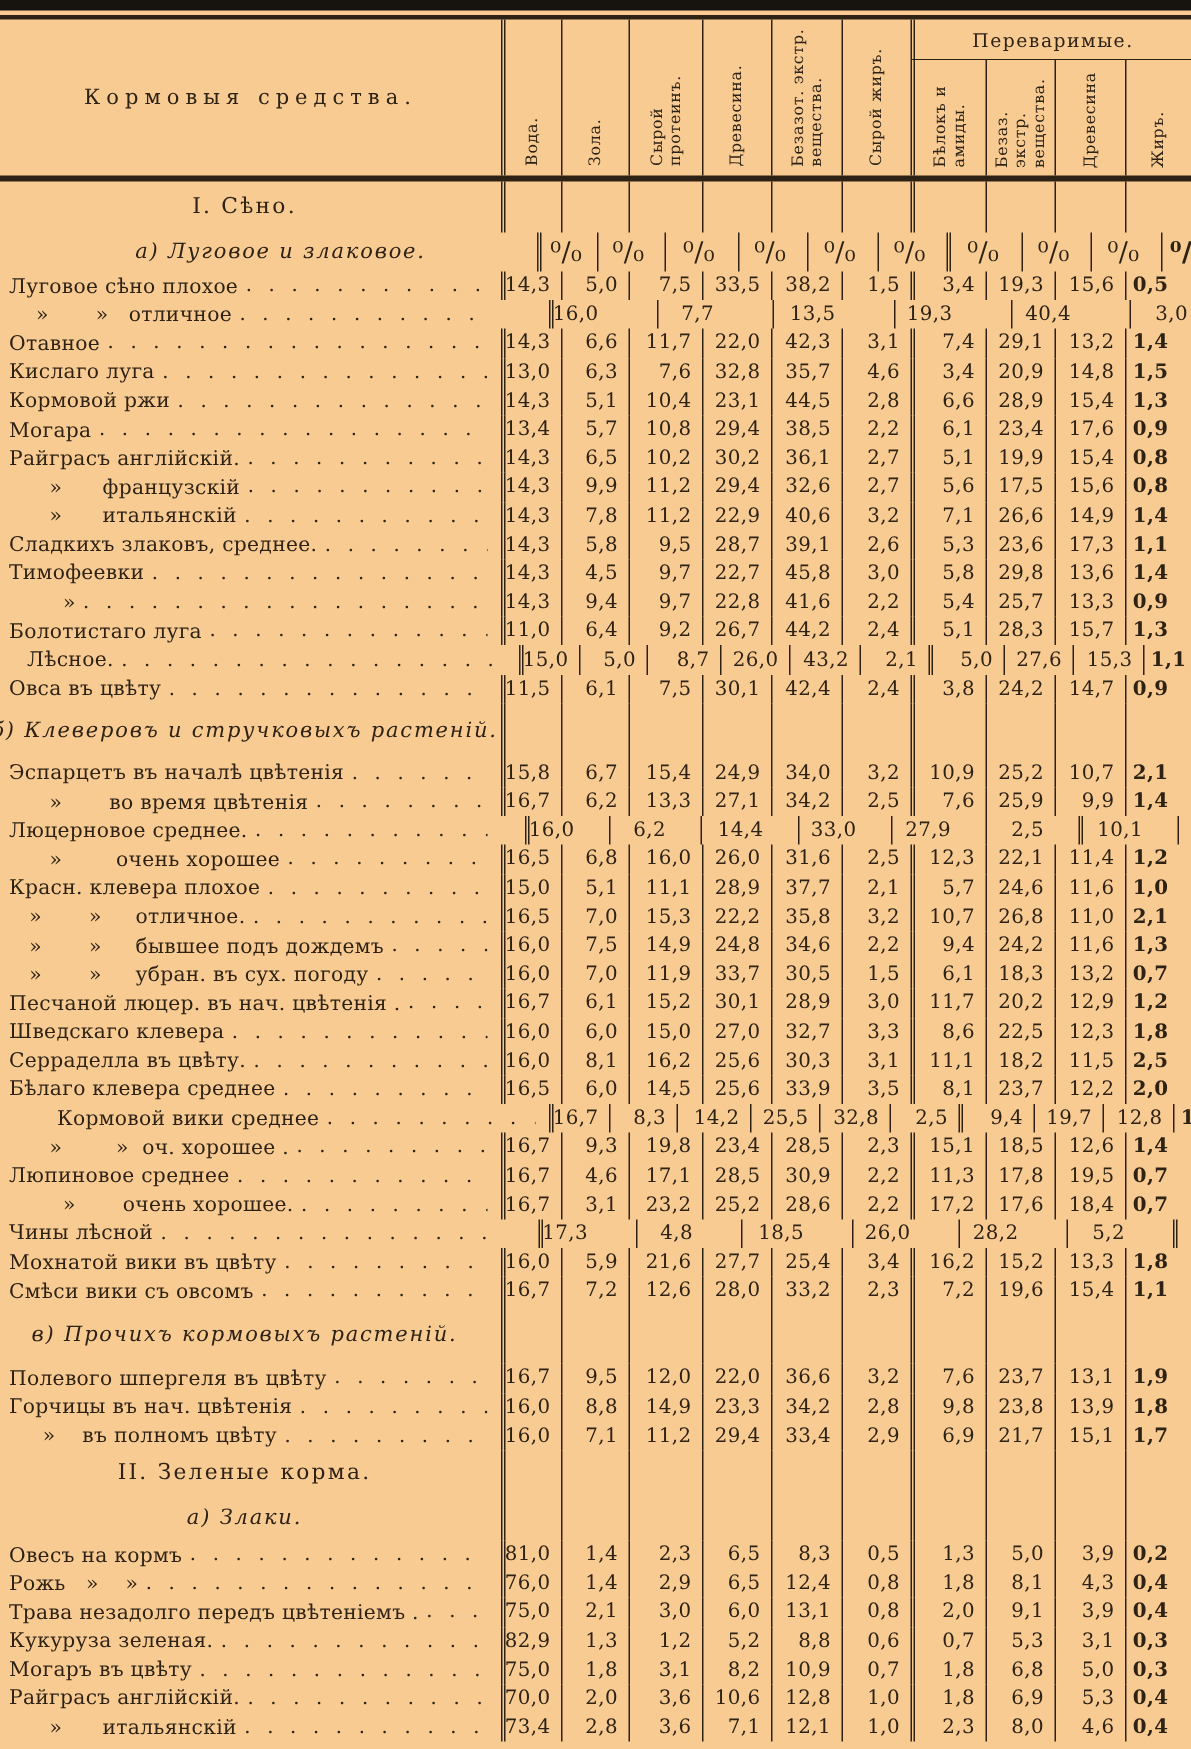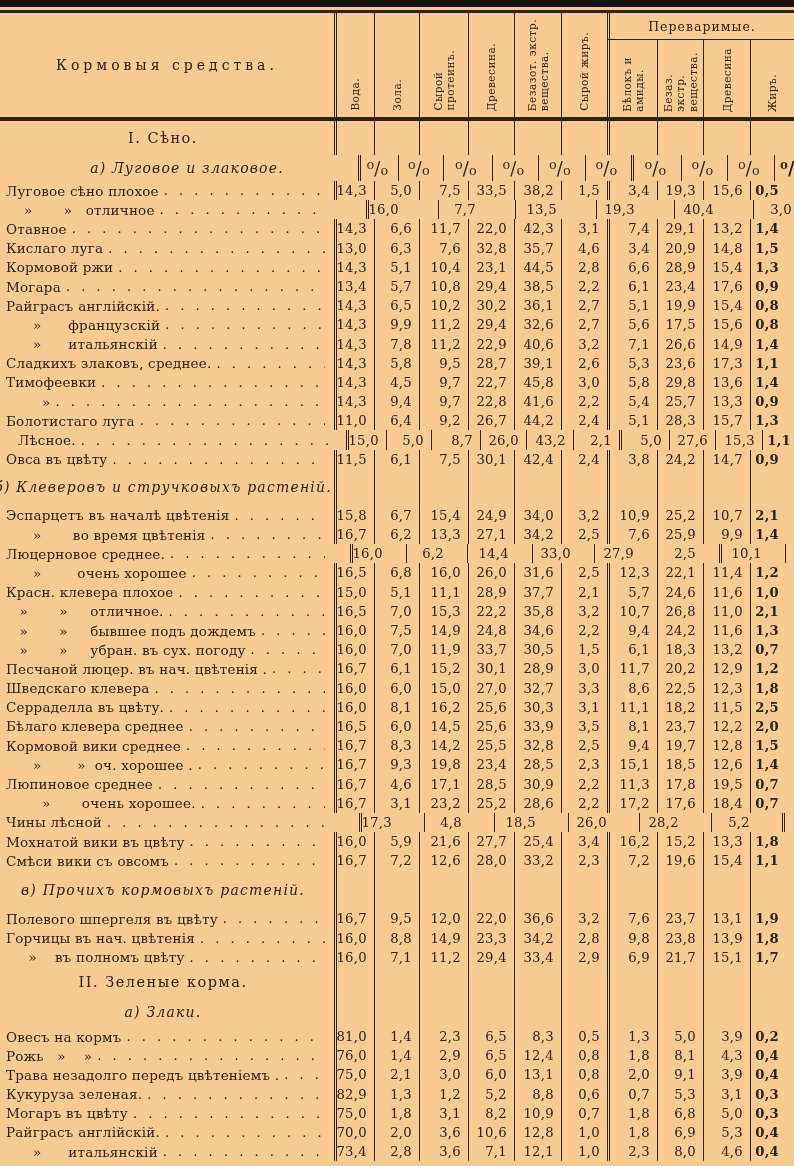--- a/index.html
+++ b/index.html
@@ -1173,21 +1173,21 @@
         <div class="vc c8 bl">
           <span>23,7</span>
         </div>
         <div class="vc c9 bl">
           <span>12,2</span>
         </div>
         <div class="vc c10 bl">
           <span>2,0</span>
         </div>
       </div>
-      <div class="row" style="height: 19.2px;">
+      <div class="row" style="height: 19.2px; padding-left: 32px;">
         <div class="lc">
           <span class="label-text">Кормовой вики среднее</span>
           <span class="leader">. . . . . . . . . . . . . . . . . . . . . . . . . . . . . . . . . . . . . . . . . . . . . . . . . . </span>
         </div>
         <div class="vc c1 bld">
           <span>16,7</span>
         </div>
         <div class="vc c2 bl">
           <span>8,3</span>
         </div>

